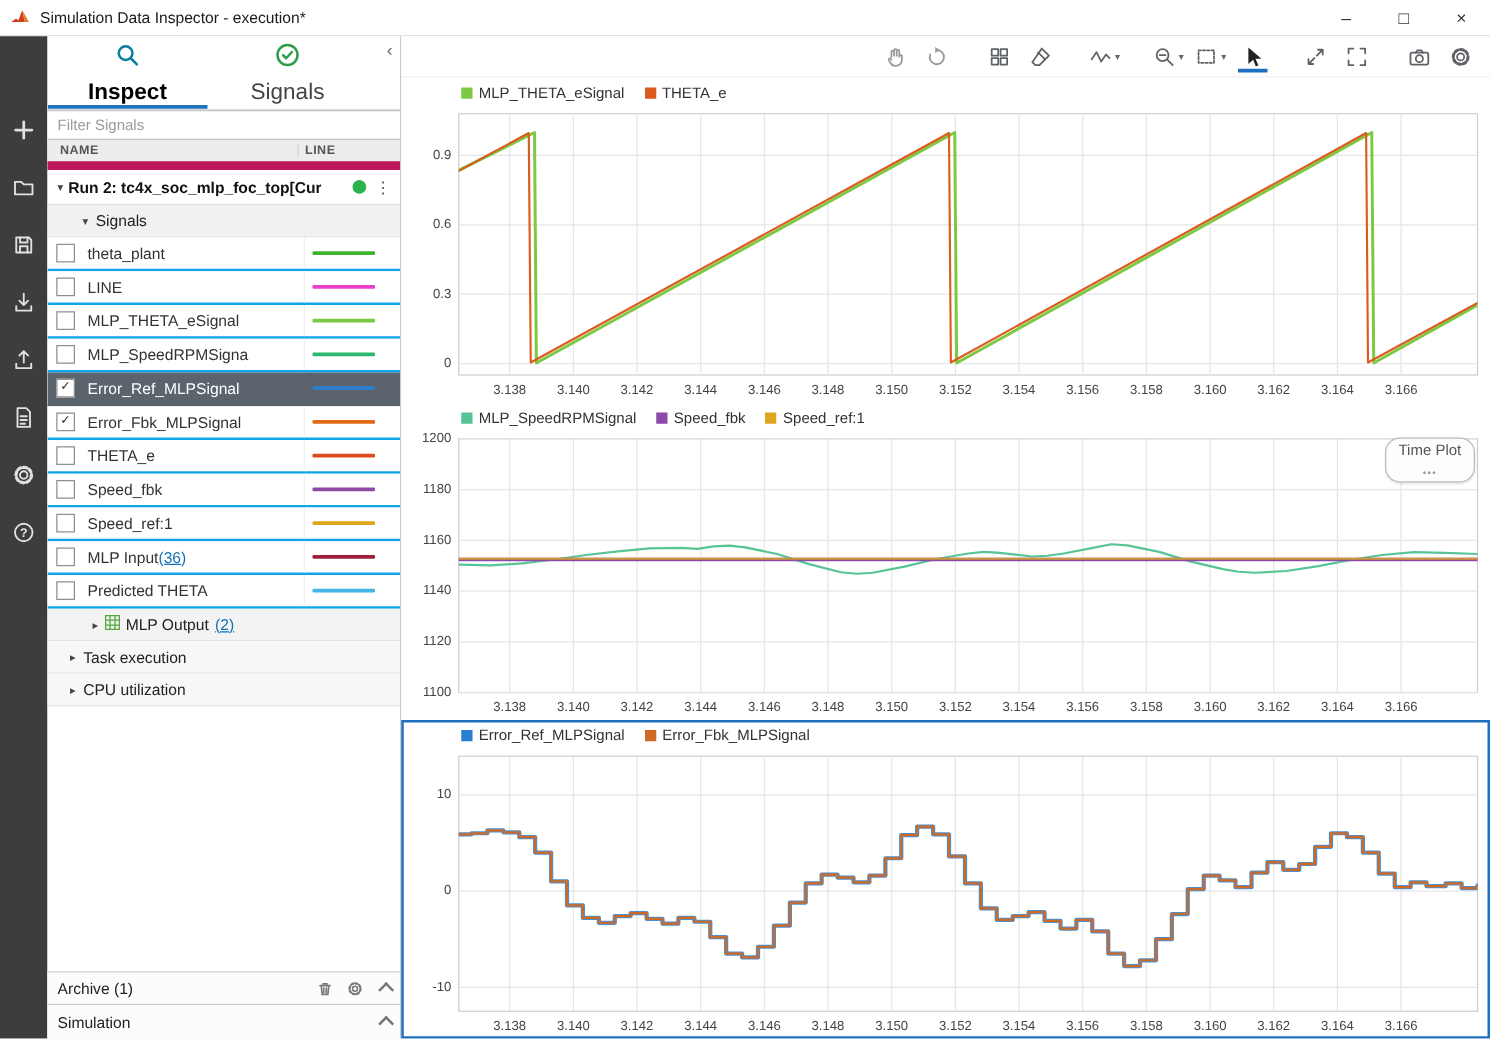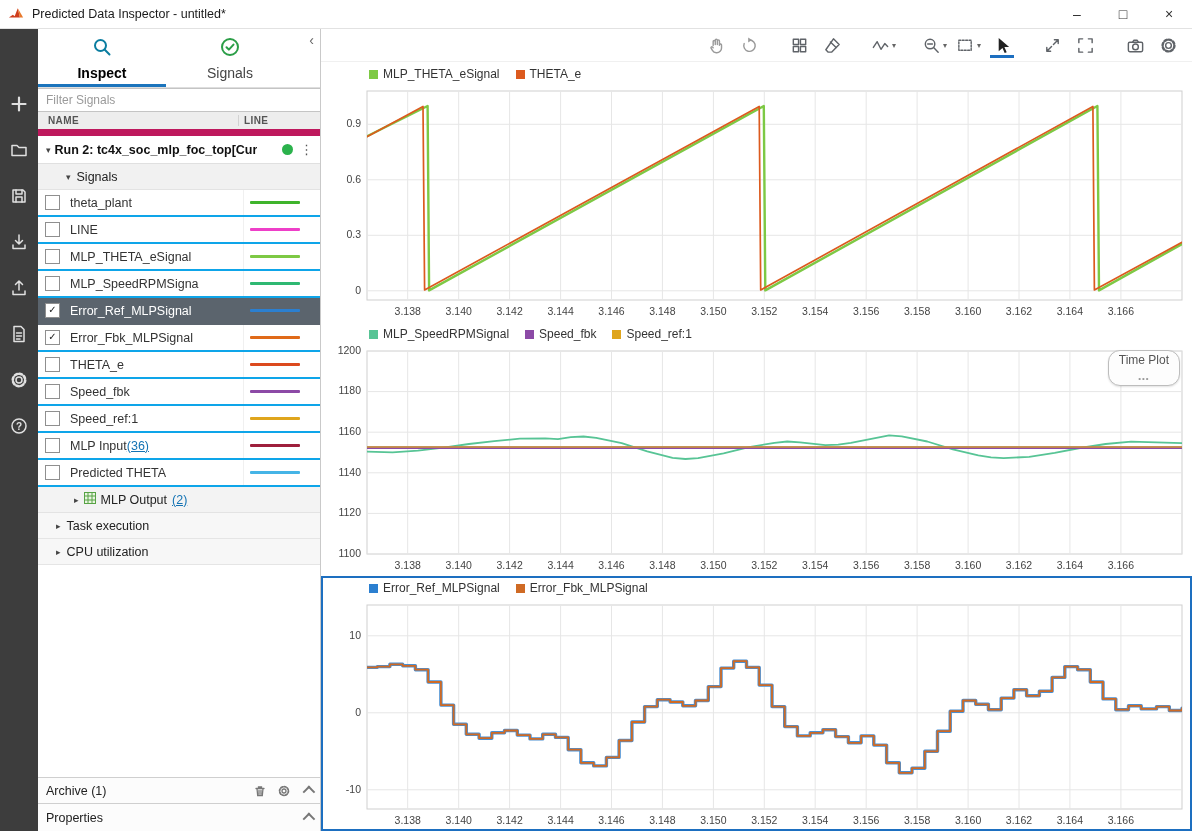--- a/index.html
+++ b/index.html
@@ -13,21 +13,21 @@
   
   .main{flex:1;display:flex;min-height:0;}
   
   .rail{width:38px;background:#3d3d3d;flex:0 0 38px;display:flex;flex-direction:column;align-items:center;padding-top:62px;gap:20px;}
   .rail-btn{width:26px;height:26px;display:flex;align-items:center;justify-content:center;}
   .rail-btn svg{stroke:#e0e0e0;fill:none;stroke-width:1.5;stroke-linecap:round;stroke-linejoin:round;}
   
   .sidebar{width:282px;flex:0 0 282px;border-right:1px solid #c9c9c9;display:flex;flex-direction:column;background:#fff;min-height:0;}
   .tabs{height:58px;display:flex;position:relative;border-bottom:1px solid #dedede;flex:0 0 58px;}
   .tab{width:128px;display:flex;flex-direction:column;align-items:center;justify-content:center;gap:3px;cursor:default;}
-  .tab .tab-label{font-size:14px;color:#444;}
+  .tab .tab-label{font-size:18px;color:#444;}
   .tab.selected .tab-label{color:#000;font-weight:700;}
   .tab.selected{box-shadow:inset 0 -3px 0 #1b74bc;}
   .collapse-btn{position:absolute;right:6px;top:4px;font-size:14px;color:#666;line-height:1;}
   .filter-input{flex:0 0 22px;height:22px;margin:0;border:1px solid #c4c4c4;border-left:none;border-right:none;padding:0 8px;font-size:12px;font-family:"Liberation Sans",sans-serif;color:#0c4a6e;outline:none;}
   .filter-input::placeholder{color:#9a9a9a;}
   .thead{flex:0 0 17px;display:flex;background:#ededed;border-bottom:7px solid #be185d;font-size:10px;color:#555;align-items:center;font-weight:bold;}
   .thead .th-name{flex:1;padding-left:10px;letter-spacing:.4px;}
   .thead .th-line{width:76px;border-left:1px solid #d2d2d2;padding-left:5px;letter-spacing:.4px;}
   .tree{flex:1;overflow:hidden;min-height:0;}
   .run-row{height:27px;display:flex;align-items:center;padding-left:8px;border-bottom:1px solid #e0e0e0;}
@@ -83,21 +83,21 @@
 
 <div class="window">
 
   <div class="titlebar">
     <span class="app-icon">
       <svg width="16" height="16" viewBox="0 0 18 18">
           <polygon points="1,13 5.5,9.8 7.5,11.6 11,2.5 13.4,13" fill="#cf3e1e"></polygon>
           <polygon points="11,2.5 17,13 13.4,13" fill="#e8792c"></polygon>
         </svg>
     </span>
-    <span class="tb-title">Predicted Data Inspector - untitled*</span>
+    <span class="tb-title">Simulation Data Inspector - execution*</span>
     <div class="win-controls">
       <span class="win-btn">–</span>
       <span class="win-btn">□</span>
       <span class="win-btn">×</span>
     </div>
   </div>
 
   <div class="main">
 
     <div class="rail">
@@ -294,21 +294,21 @@
           </span>
         <span class="mini-ic">
             <svg width="14" height="14" viewBox="0 0 14 14">
               <circle cx="7" cy="7" r="2"></circle>
               <circle cx="7" cy="7" r="4.4" stroke-width="1.8" stroke-dasharray="1.8 1.6"></circle>
             </svg>
           </span>
         <span class="chev-up"></span>
       </div>
       <div class="bottom-row props-row">
-        <span>Properties</span>
+        <span>Simulation</span>
         <span class="spacer"></span>
         <span class="chev-up"></span>
       </div>
     </div>
 
     <div class="content">
       <div class="plot-toolbar">
         <span class="ptb-btn dim">
             <svg width="19" height="19" viewBox="0 0 20 20">
               <path d="M6.5 10V5.8a1.1 1.1 0 012.2 0V9m0-1V4.6a1.1 1.1 0 012.2 0V9m0-.8V5.2a1.1 1.1 0 012.2 0v4.6m0-.4a1.1 1.1 0 012.2.4v2.8a5 5 0 01-5 5h-.6a4.6 4.6 0 01-4-2.4l-1.4-2.5c-.5-.9.6-1.8 1.4-1.1l.8.7"></path>

